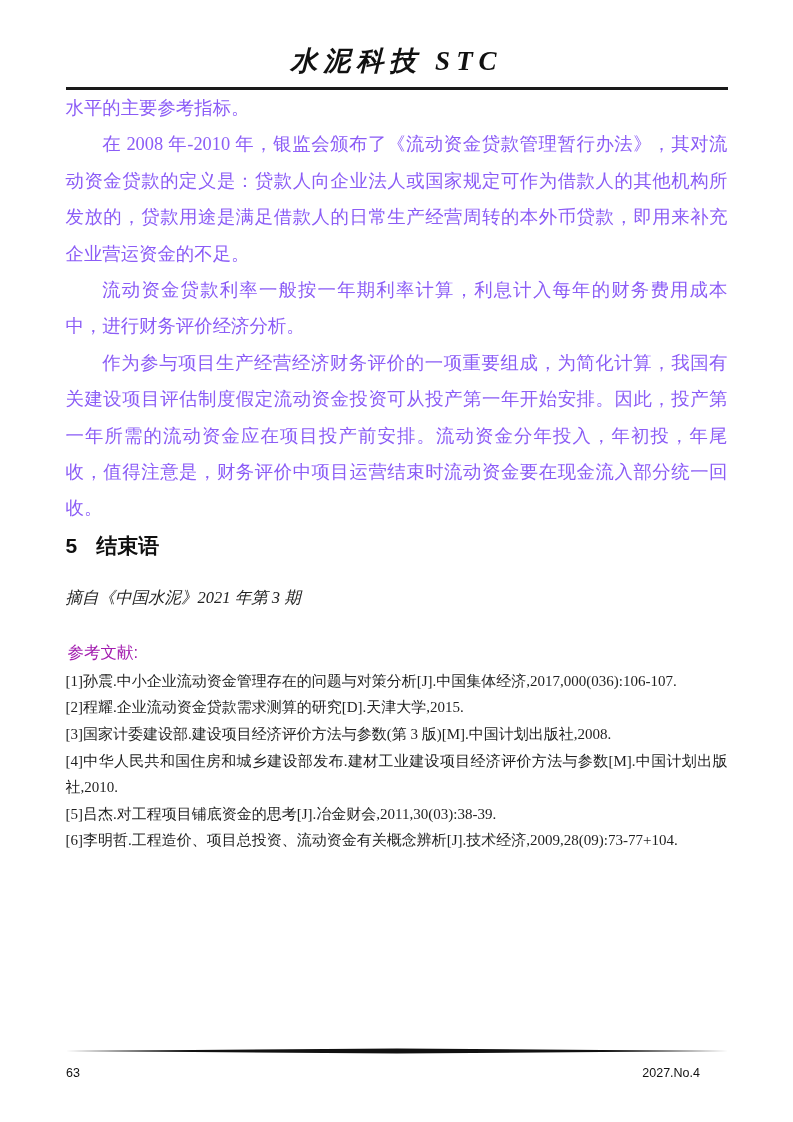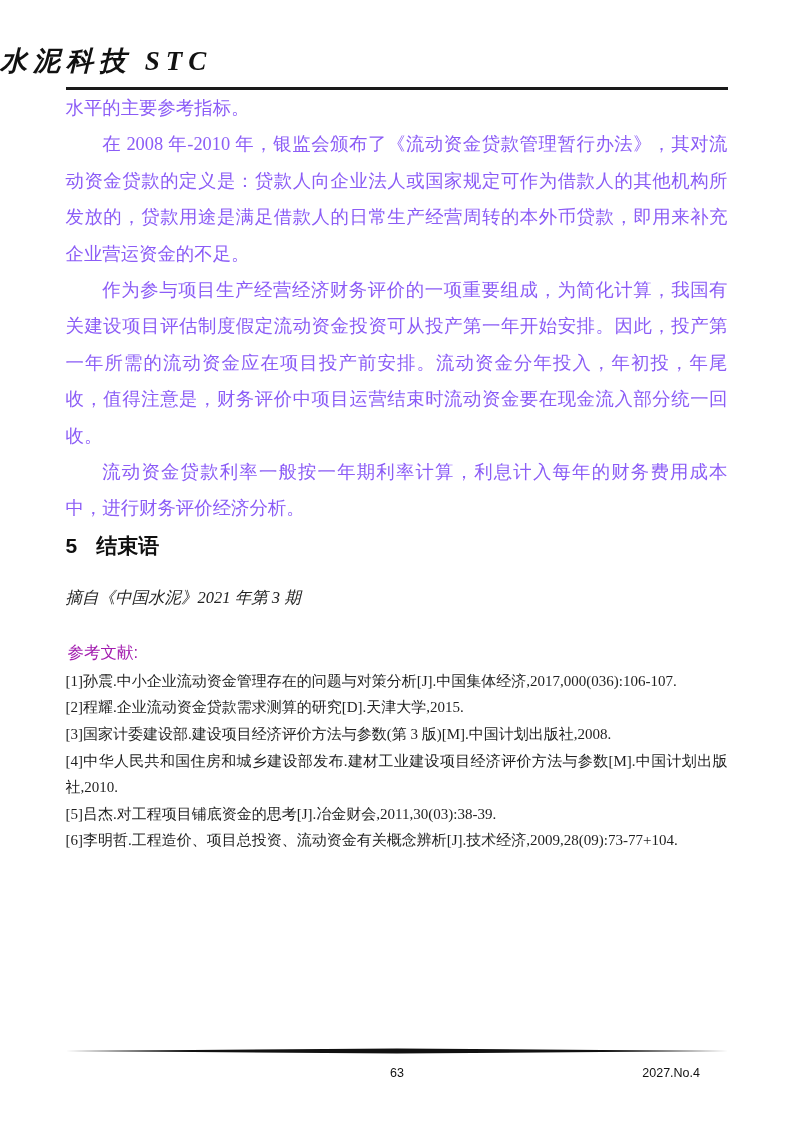--- a/index.html
+++ b/index.html
@@ -9,21 +9,21 @@
     height: 1122px;
     margin: 0 auto;
     background: #ffffff;
     font-family: "Liberation Serif", serif;
     color: #1c1c1c;
     overflow: hidden;
   }
   
   .page-header { padding-top: 46px; }
   .journal-title {
-    text-align: left;
+    text-align: center;
     font-size: 27px;
     line-height: 30px;
     font-weight: bold;
     font-style: italic;
     letter-spacing: 6px;
     color: #111;
     font-family: "Liberation Serif", serif;
   }
   .header-rule {
     width: 662px;
@@ -85,38 +85,38 @@
   }
   .taper-line { display: block; width: 662px; height: 6px; }
   .footer-row {
     position: relative;
     margin-top: 2px;
     width: 100%;
     font-family: "Liberation Sans", sans-serif;
     font-size: 12.5px;
     color: #111;
   }
-  .page-number { display: block; text-align: center; width: 100%; margin-top: 12px; }
+  .page-number { display: block; text-align: left; width: 100%; margin-top: 12px; }
   .issue-number { position: absolute; right: 28px; top: 0; }
 </style>
 </head>
 <body>
 
 <div class="page">
 
   <header class="page-header">
     <div class="journal-title">水泥科技 STC</div>
     <div class="header-rule"></div>
   </header>
 
   <main class="article">
     <p class="body-p">水平的主要参考指标。</p>
     <p class="body-p indent">在 2008 年-2010 年，银监会颁布了《流动资金贷款管理暂行办法》，其对流动资金贷款的定义是：贷款人向企业法人或国家规定可作为借款人的其他机构所发放的，贷款用途是满足借款人的日常生产经营周转的本外币贷款，即用来补充企业营运资金的不足。</p>
+    <p class="body-p indent">流动资金贷款利率一般按一年期利率计算，利息计入每年的财务费用成本中，进行财务评价经济分析。</p>
     <p class="body-p indent">作为参与项目生产经营经济财务评价的一项重要组成，为简化计算，我国有关建设项目评估制度假定流动资金投资可从投产第一年开始安排。因此，投产第一年所需的流动资金应在项目投产前安排。流动资金分年投入，年初投，年尾收，值得注意是，财务评价中项目运营结束时流动资金要在现金流入部分统一回收。</p>
-    <p class="body-p indent">流动资金贷款利率一般按一年期利率计算，利息计入每年的财务费用成本中，进行财务评价经济分析。</p>
 
     <h2 class="section-heading">
       <span>5</span>
       <span>结束语</span>
     </h2>
 
 
     <p class="source-note">摘自《中国水泥》2021 年第 3 期</p>
 
     <div class="ref-heading">参考文献:</div>

